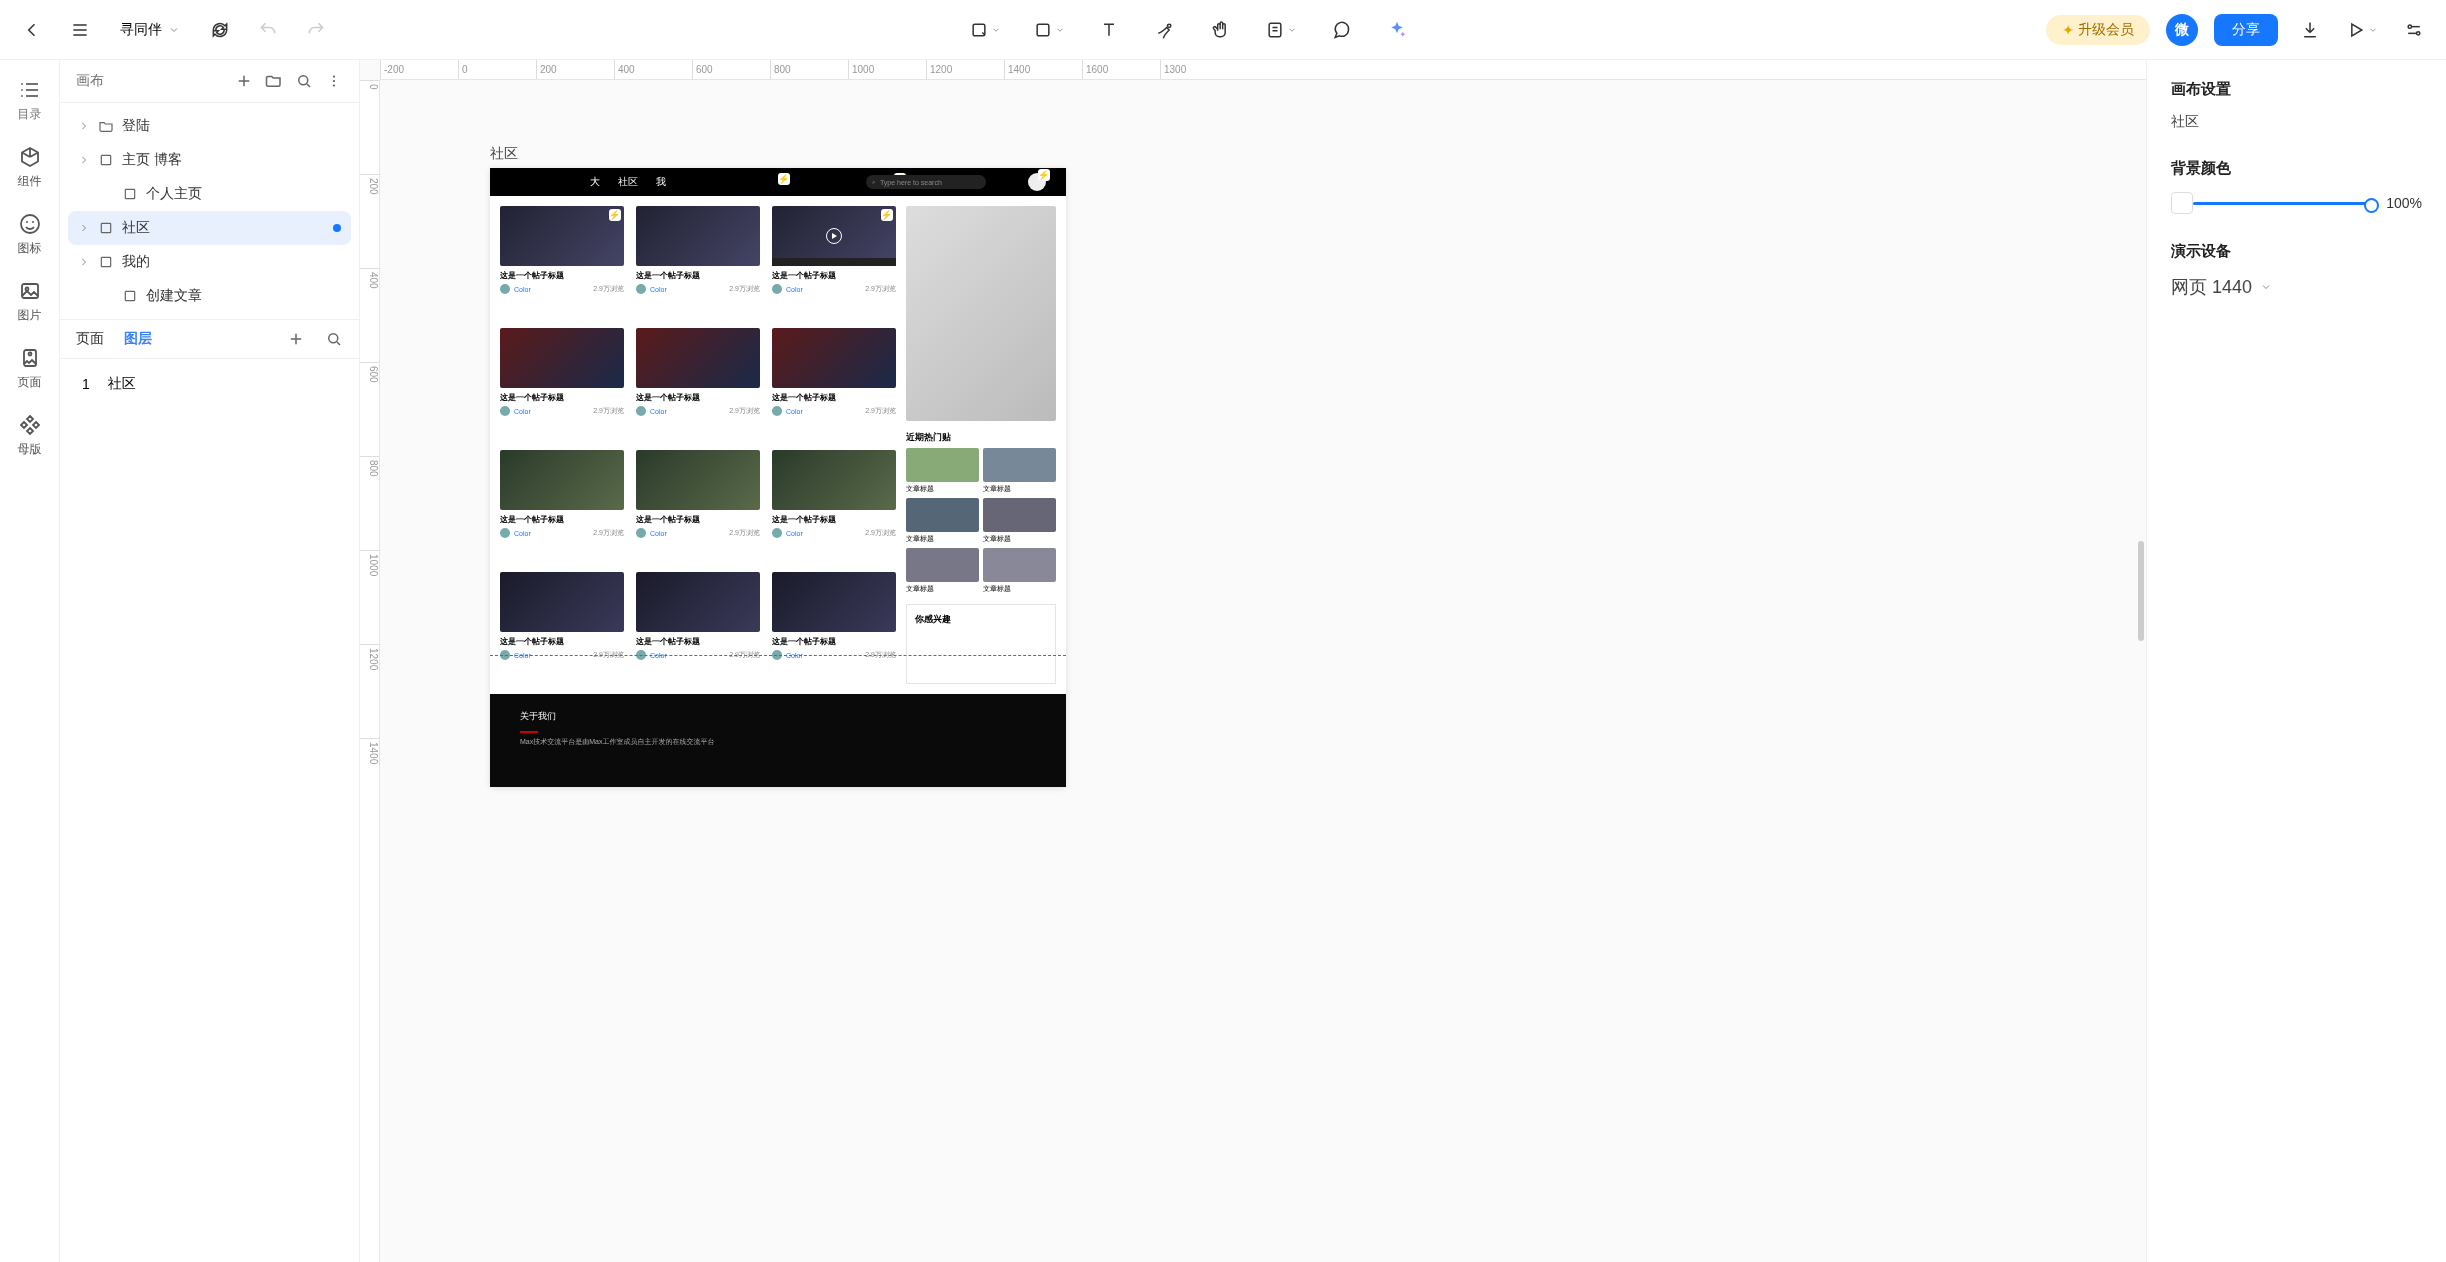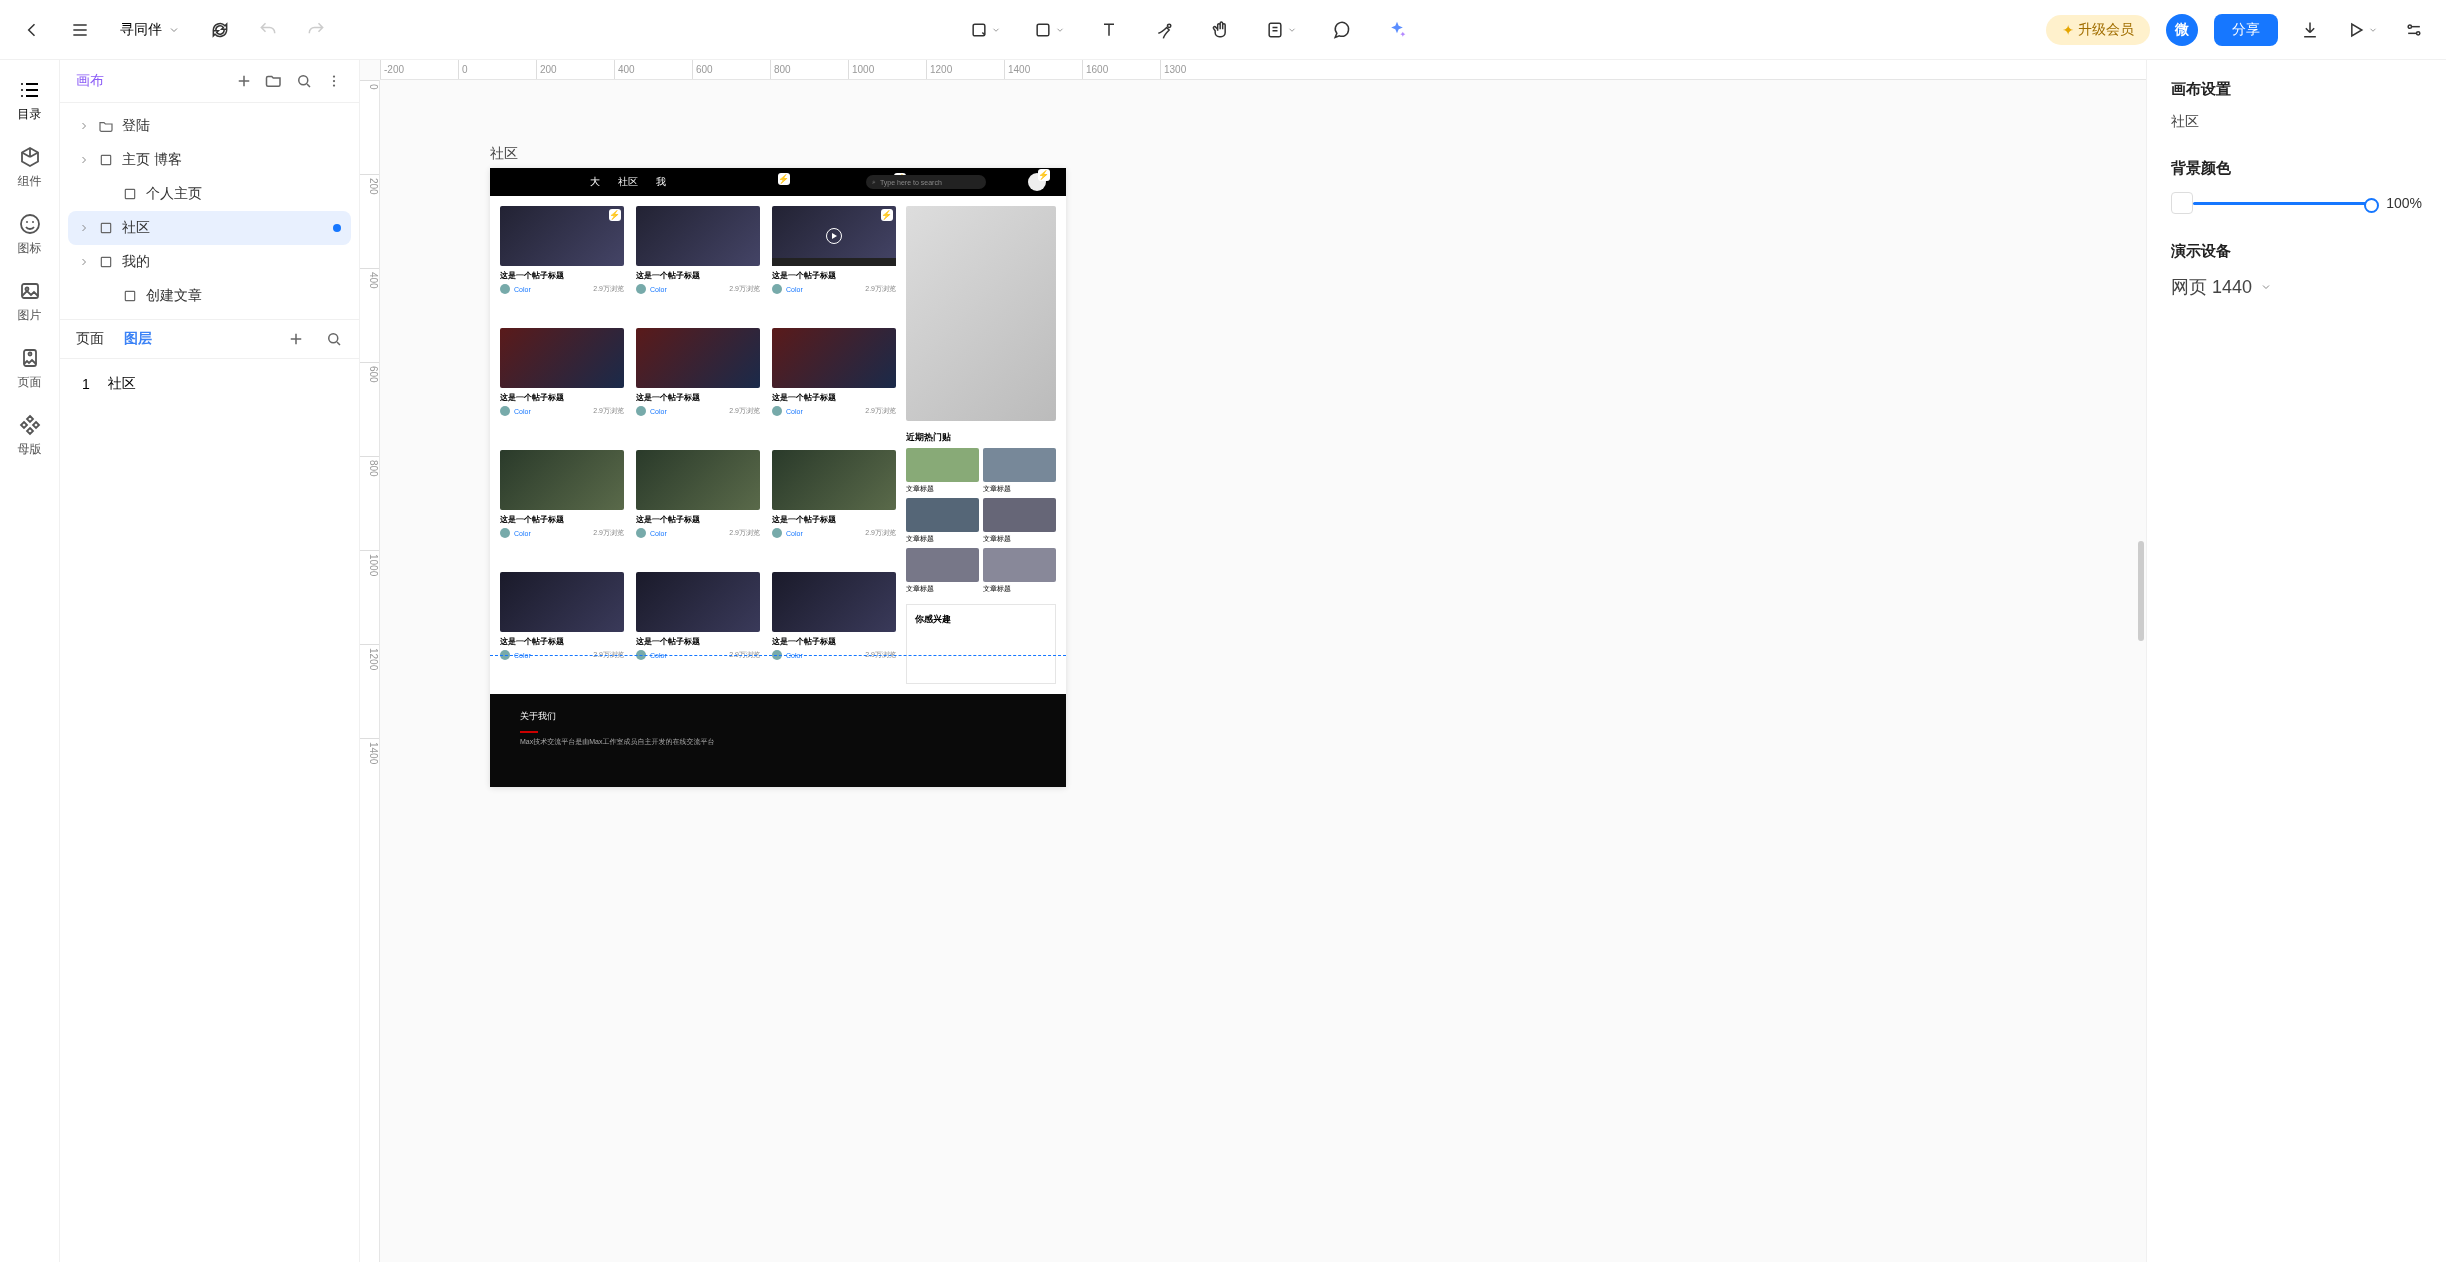--- a/index.html
+++ b/index.html
@@ -19,29 +19,29 @@
 .upgrade-btn { background: #fff1cc; color: #a16e00; padding: 6px 16px; border-radius: 18px; font-size: 14px; font-weight: 500; display: flex; align-items: center; gap: 4px; cursor: pointer; }
 .share-btn { background: #1677ff; color: #fff; padding: 7px 18px; border-radius: 8px; font-size: 14px; font-weight: 500; cursor: pointer; border: none; }
 .wei-btn { width: 32px; height: 32px; border-radius: 50%; background: #1677ff; color: #fff; display: flex; align-items: center; justify-content: center; font-size: 14px; font-weight: 600; cursor: pointer; }
 
 
 .body { display: flex; height: calc(100vh - 60px); }
 
 
 .iconbar { width: 60px; display: flex; flex-direction: column; align-items: center; padding-top: 12px; gap: 10px; border-right: 1px solid #f0f0f0; }
 .iconbar-item { width: 48px; display: flex; flex-direction: column; align-items: center; gap: 4px; padding: 6px 0; cursor: pointer; border-radius: 8px; color: #555; }
-.iconbar-item.active { color: #000000; }
+.iconbar-item.active { color: #737373; }
 .iconbar-item svg { width: 24px; height: 24px; stroke: currentColor; fill: none; stroke-width: 1.8; }
 .iconbar-item .iconfill { fill: currentColor; stroke: none; }
 .iconbar-item .lbl { font-size: 12px; }
 
 
 .left-panel { width: 300px; border-right: 1px solid #f0f0f0; display: flex; flex-direction: column; }
 .lp-header { display: flex; align-items: center; padding: 12px 16px; border-bottom: 1px solid #f0f0f0; }
-.lp-header .title { font-size: 14px; flex: 1; color: #8b5cf6; }
+.lp-header .title { font-size: 14px; flex: 1; color: #737373; }
 .lp-header .actions { display: flex; gap: 12px; }
 .lp-header .actions svg { width: 18px; height: 18px; stroke: #666; fill: none; stroke-width: 2; cursor: pointer; }
 .tree { padding: 6px 8px; overflow-y: auto; flex: 0 0 auto; max-height: 230px; border-bottom: 1px solid #f0f0f0; }
 .tree-item { display: flex; align-items: center; padding: 8px 10px; gap: 8px; font-size: 14px; cursor: pointer; border-radius: 8px; color: #333; }
 .tree-item.indent { padding-left: 34px; }
 .tree-item.active { background: #e8f0fe; }
 .tree-item .chev { width: 12px; height: 12px; stroke: #888; fill: none; stroke-width: 2; }
 .tree-item .ticon { width: 16px; height: 16px; stroke: #666; fill: none; stroke-width: 1.8; }
 .tree-item .dot { width: 8px; height: 8px; border-radius: 50%; background: #1677ff; margin-left: auto; }
 .lp-tabs { display: flex; align-items: center; padding: 10px 16px; gap: 20px; border-bottom: 1px solid #f0f0f0; }

